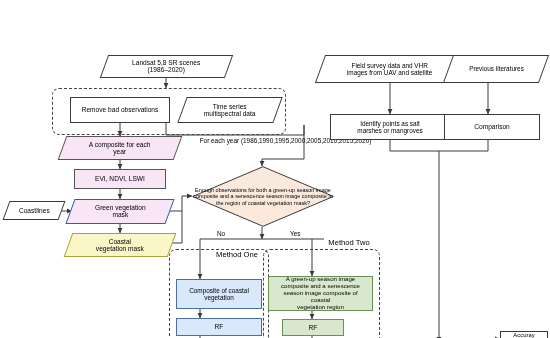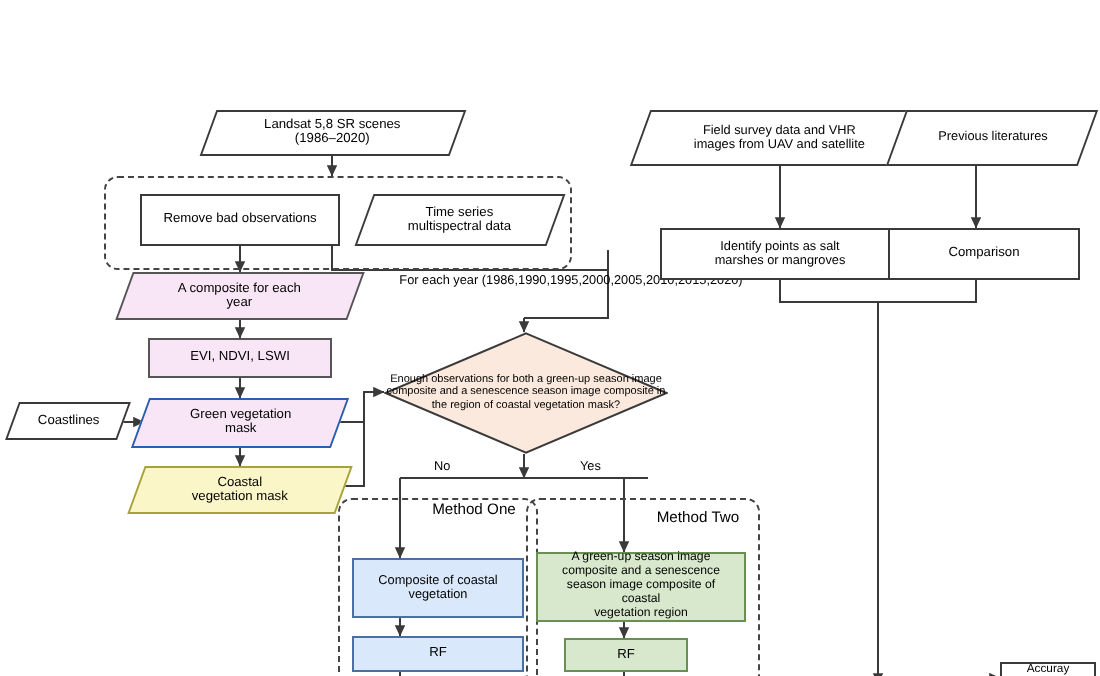--- a/index.html
+++ b/index.html
@@ -186,21 +186,21 @@
     <span>No</span>
   </div>
   <div class="edgelabel" style="left:288px;top:183px;font-size:6.4px;">
     <span>Yes</span>
   </div>
 
   <div class="grouplabel" style="left:214px;top:204px;width:46px;font-size:7.6px;">
     <span>Method</span>
     <span>One</span>
   </div>
-  <div class="grouplabel" style="left:326px;top:208px;width:46px;font-size:7.6px;text-align:center;">
+  <div class="grouplabel" style="left:326px;top:192px;width:46px;font-size:7.6px;text-align:center;">
     <span>Method</span>
     <span>Two</span>
   </div>
 
   <div class="node rect blue" style="left:176px;top:232px;width:86px;height:30px;font-size:6.4px;">
     <span>
       <span>Composite of coastal</span>
       <span>vegetation</span>
     </span>
   </div>

